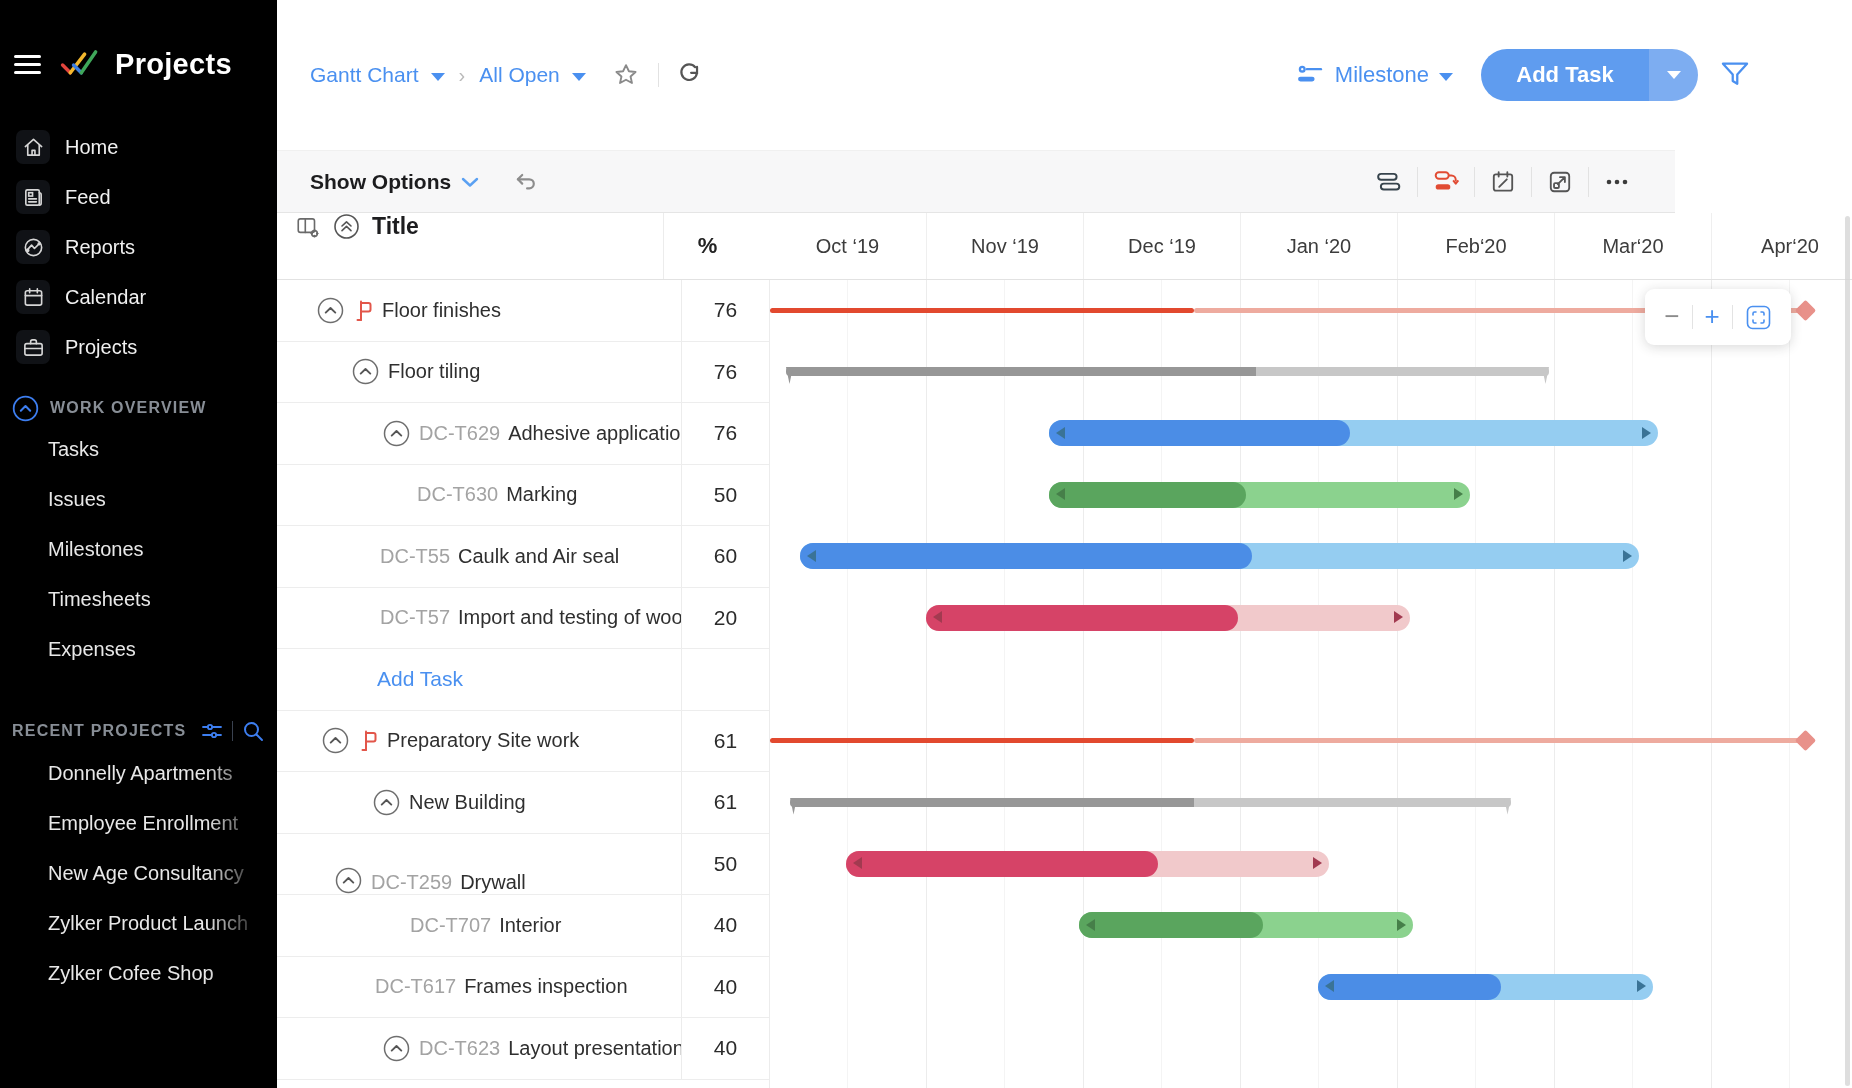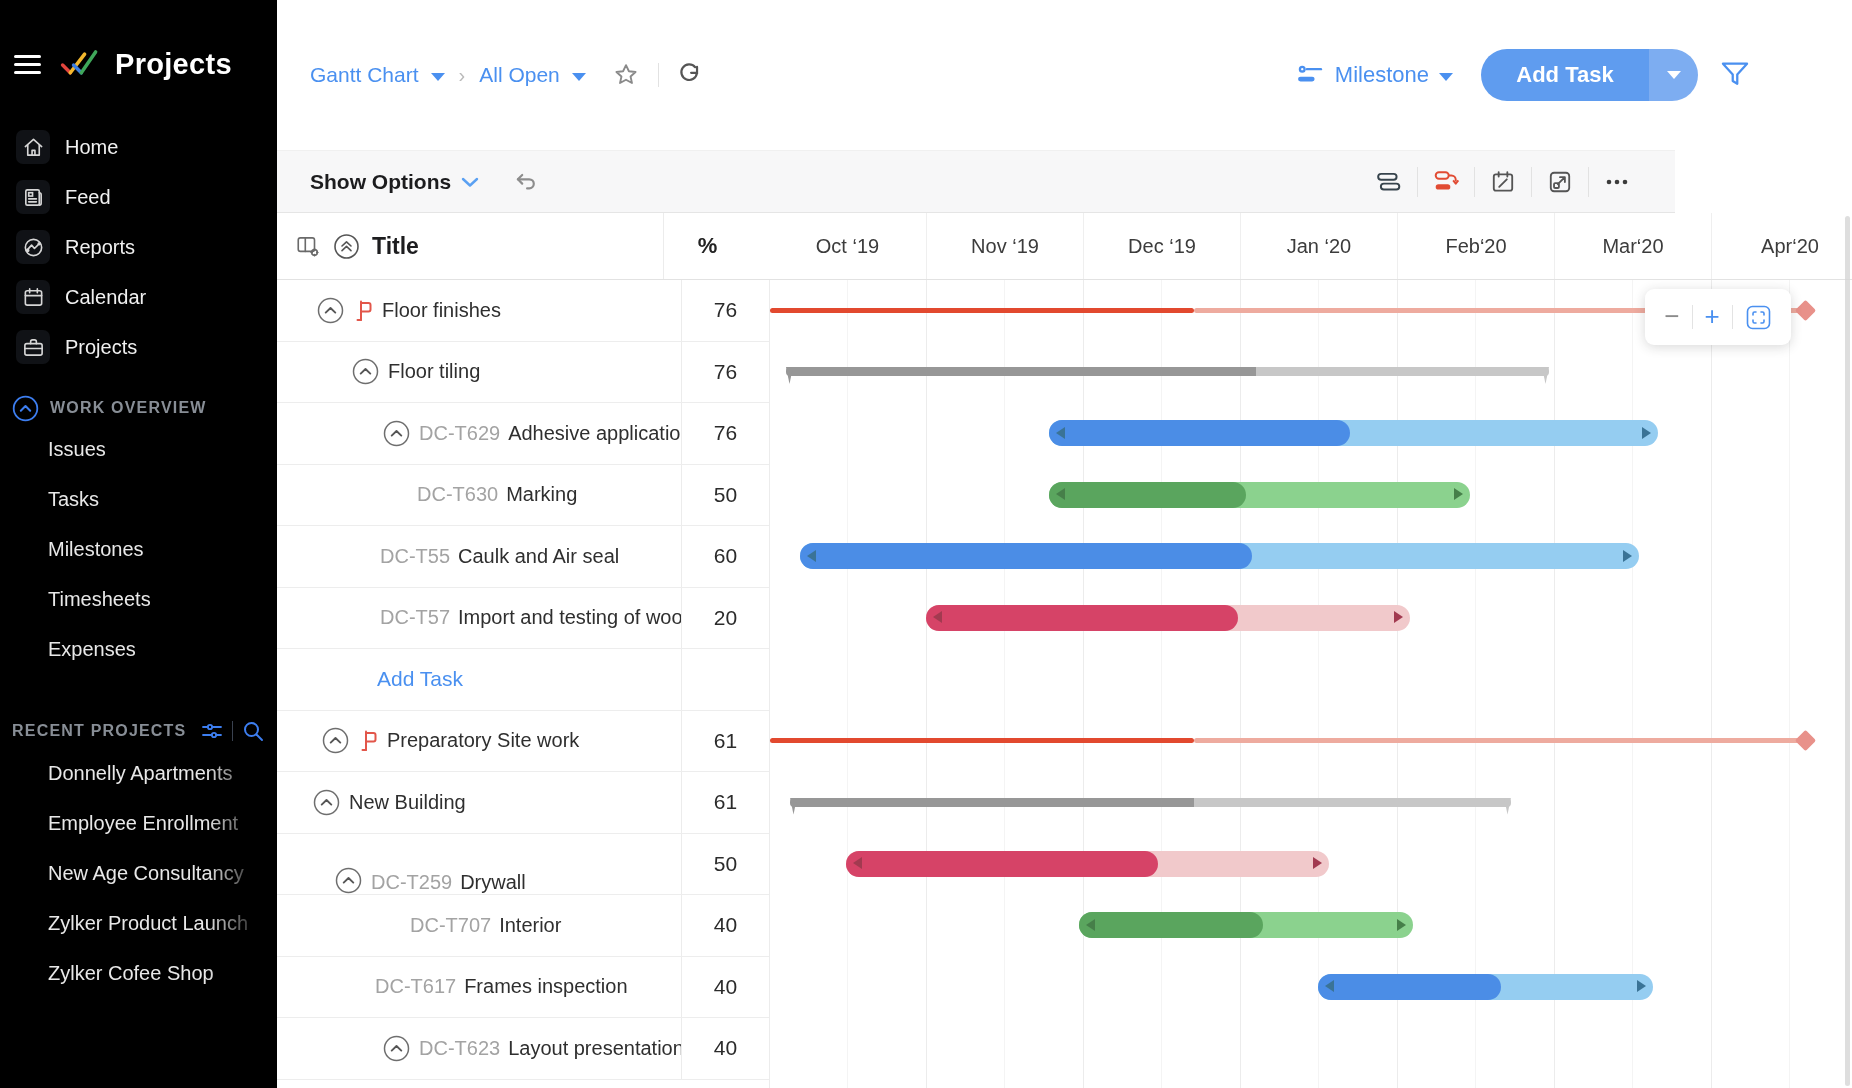--- a/index.html
+++ b/index.html
@@ -42,21 +42,21 @@
   
   .toolbar{position:absolute;left:277px;top:150px;width:1398px;height:63px;background:#f7f7f8;
            border-top:1px solid #f0f0f0;border-bottom:1px solid #e5e5e5;display:flex;align-items:center;box-sizing:border-box;}
   .showopt{display:flex;align-items:center;gap:10px;padding-left:33px;font-size:21px;font-weight:700;color:#1c1c1e;cursor:pointer;}
   .undo{margin-left:34px;display:flex;cursor:pointer;}
   .tb-right{margin-left:auto;display:flex;align-items:center;gap:0;padding-right:30px;}
   .tb-ic{display:flex;align-items:center;justify-content:center;width:56px;cursor:pointer;}
   .tb-div{width:1px;height:30px;background:#e2e2e2;}
   
   .thead{position:absolute;left:277px;top:213px;width:492px;height:67px;background:#fff;
-         border-bottom:1px solid #e2e2e2;box-sizing:border-box;display:flex;align-items:center;}
+         border-bottom:1px solid #e2e2e2;box-sizing:border-box;display:flex;align-items:flex-start;}
   .thead .ttl{display:flex;align-items:center;gap:12px;padding-left:18px;width:386px;box-sizing:border-box;}
   .thead .ttl b{font-size:23px;color:#1d1d1f;font-weight:700;}
   .thead .pcol{width:88px;height:100%;border-left:1px solid #ececec;display:flex;align-items:center;justify-content:center;
                font-size:22px;font-weight:700;color:#222;box-sizing:border-box;}
   .months{position:absolute;left:769px;top:213px;width:1083px;height:67px;background:#fff;
           border-bottom:1px solid #e2e2e2;box-sizing:border-box;display:flex;overflow:hidden;justify-content:space-between;}
   .mcell{width:157px;flex:0 0 157px;display:flex;align-items:center;justify-content:center;
          font-size:20px;color:#3c3c3c;border-left:1px solid #efefef;box-sizing:border-box;}
   .mcell:first-child{border-left:none;}
   
@@ -169,22 +169,22 @@
     </div>
 
     <div class="sec-head">
       <svg width="27" height="27" viewBox="0 0 27 27">
           <circle cx="13.5" cy="13.5" r="11.8" fill="none" stroke="#3d7ef0" stroke-width="1.8"></circle>
           <path d="M8.8 15.8 L13.5 11 L18.2 15.8" fill="none" stroke="#3d7ef0" stroke-width="2" stroke-linecap="round" stroke-linejoin="round"></path>
         </svg>
       <span>WORK OVERVIEW</span>
     </div>
     <div>
+      <div class="sub-item">Tasks</div>
       <div class="sub-item">Issues</div>
-      <div class="sub-item">Tasks</div>
       <div class="sub-item">Milestones</div>
       <div class="sub-item">Timesheets</div>
       <div class="sub-item">Expenses</div>
     </div>
 
     <div class="rp-head">
       <span>RECENT PROJECTS</span>
       <span class="rp-icons">
         <svg width="24" height="24" viewBox="0 0 24 24" fill="none" stroke="#3d7ef0" stroke-width="1.8" stroke-linecap="round">
             <path d="M3 8 h5 M12 8 h9 M3 16 h9 M16 16 h5"></path>
@@ -416,21 +416,21 @@
               <path d="M8 3.5 V22"></path>
               <path d="M4.5 22 H8"></path>
               <path d="M8 5 h7.5 a2 2 0 0 1 2 2 v4.5 a2 2 0 0 1 -2 2 H8 Z"></path>
             </svg>
           </span>
           <span class="tnm">Preparatory Site work</span>
         </div>
         <div class="t-pct">61</div>
       </div>
       <div class="trow">
-        <div class="t-title" style="padding-left: 36px;">
+        <div class="t-title" style="padding-left: 96px;">
           <span class="tgl">
             <svg width="27" height="27" viewBox="0 0 27 27" fill="none" stroke="#6e6e6e" stroke-width="1.5" stroke-linecap="round" stroke-linejoin="round">
               <circle cx="13.5" cy="13.5" r="12"></circle>
               <path d="M8.7 15.6 L13.5 11 L18.3 15.6" stroke="#555" stroke-width="1.9"></path>
             </svg>
           </span>
           <span class="tnm">New Building</span>
         </div>
         <div class="t-pct">61</div>
       </div>

